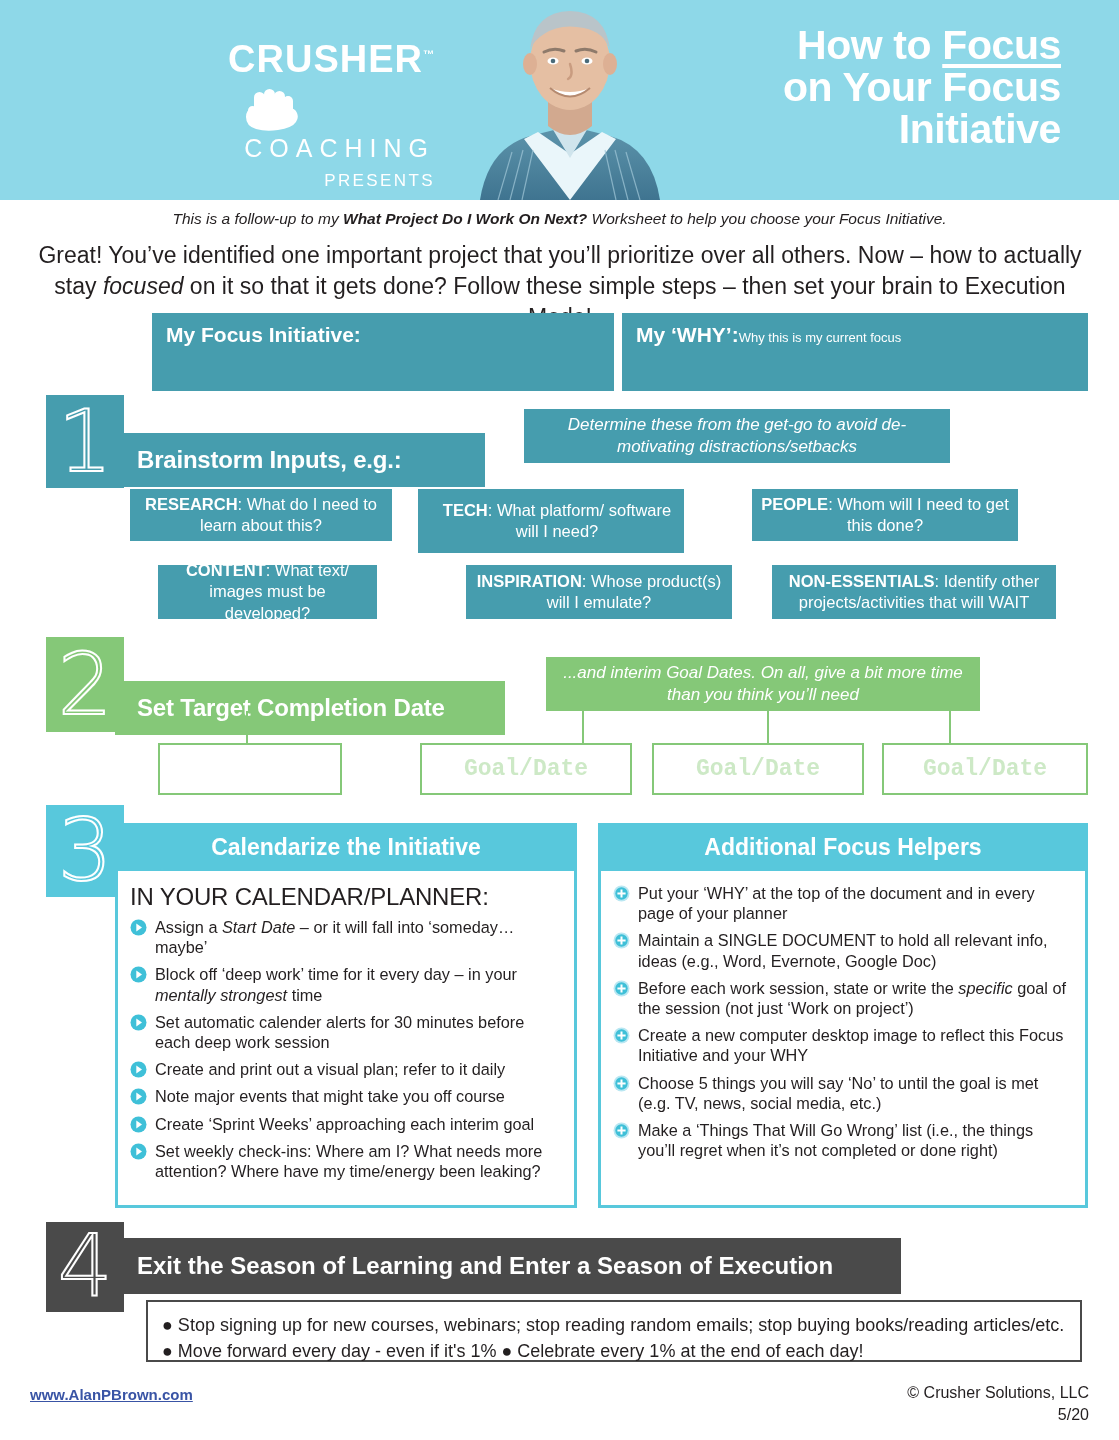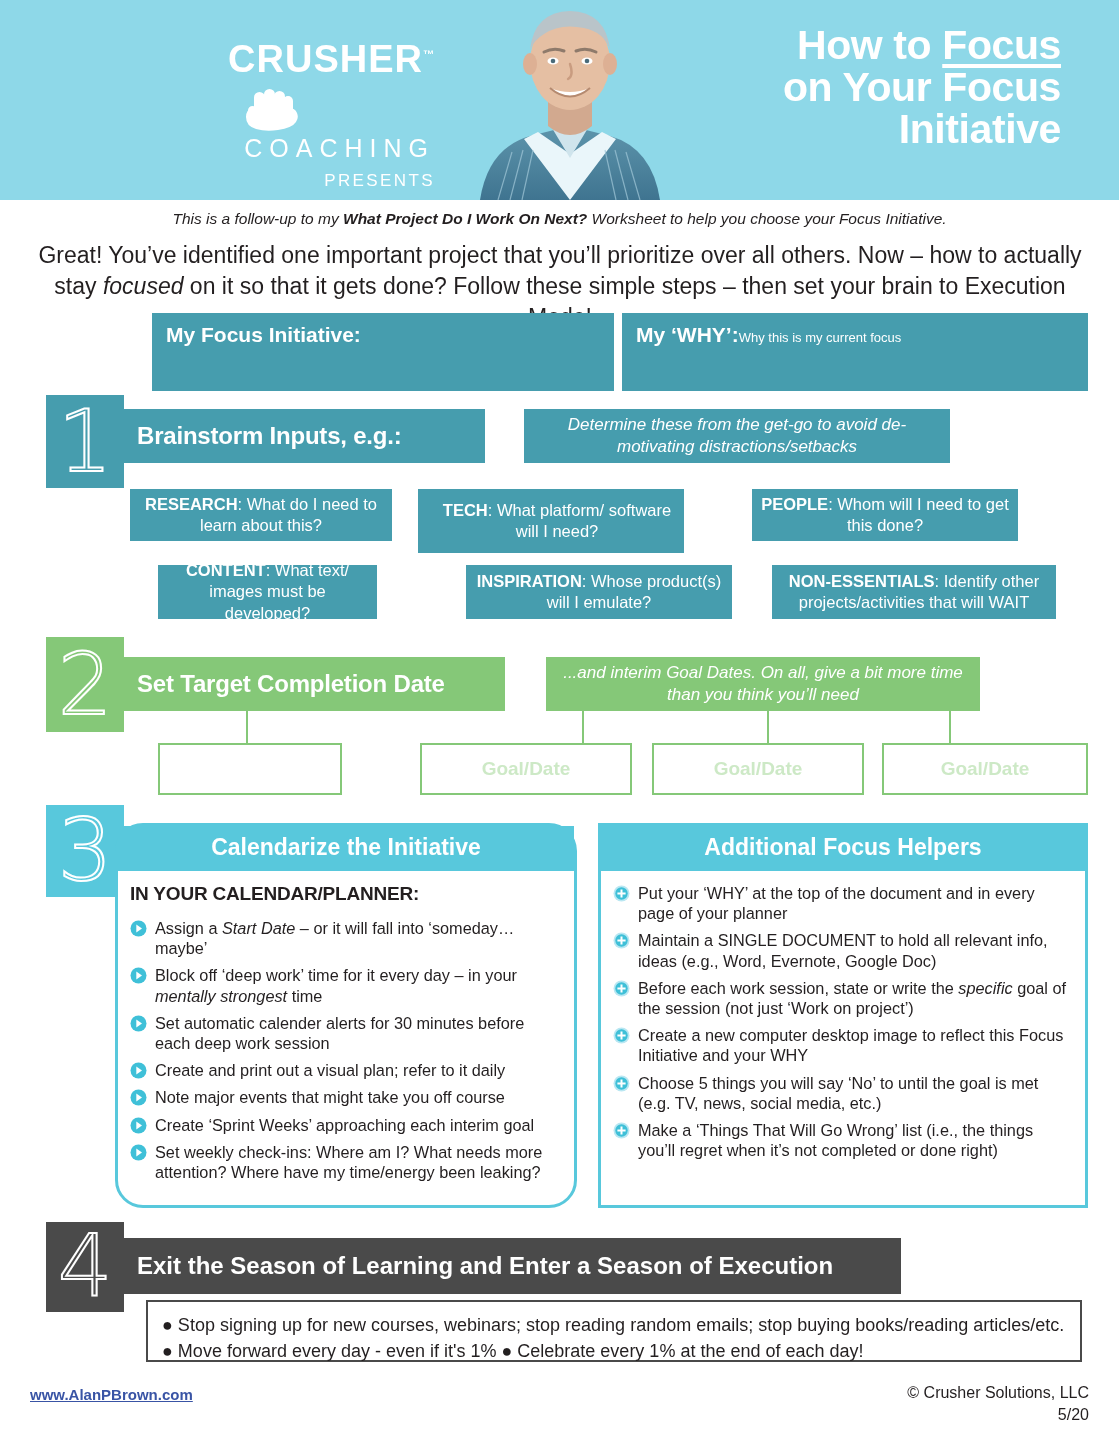--- a/index.html
+++ b/index.html
@@ -73,52 +73,52 @@
   }
   .numglyph {
     font-size: 86px; line-height: 0.9; font-weight: 300;
     font-family: "DejaVu Sans", sans-serif;
     -webkit-text-stroke: 2px #ffffff; color: transparent;
   }
 
   .steptitle {
     position:absolute; color:#fff; font-weight: 800;
     display:flex; align-items:center; padding-left: 22px;
-    font-size: 24px; letter-spacing: -0.2px;
+    font-size: 24px; letter-spacing: -0.2px; margin-top: 24px;
   }
   .note {
     position:absolute; color:#fff; font-style: italic; font-weight:500;
     display:flex; align-items:center; justify-content:center; text-align:center;
     font-size: 17px; line-height: 1.3; padding: 6px 10px;
   }
 
   .inputbox {
     position:absolute; background:#469dae; color:#fff;
     display:flex; align-items:center; justify-content:center; text-align:center;
     font-size: 16.5px; line-height: 1.28; padding: 6px 8px;
   }
   .inputbox b { font-weight: 800; }
 
   
   .goalbox {
     position:absolute; border: 2px solid #85c878; background:#fff;
     display:flex; align-items:center; justify-content:center;
-    color:#cde9c6; font-weight: 800; font-size: 19px;
+    color:#cde9c6; font-weight: 800; font-size: 23px; font-family: Liberation Mono, monospace;
   }
   .connector { position:absolute; background:#85c878; width:2px; }
 
   
   .panel { position:absolute; border: 3px solid #58c8dc; background:#fff; }
   .panel-head {
     background:#58c8dc; color:#fff; font-weight: 800; font-size: 23px;
     text-align:center; padding: 8px 0 10px;
   }
   .panel-body { padding: 12px 12px 10px 12px; }
   .panel-sub {
-    font-weight: 700; font-size: 19px; color:#231f20; margin-bottom: 13px;
+    font-weight: 400; font-size: 24px; color:#231f20; margin-bottom: 6px;
     letter-spacing: -0.2px;
   }
   ul.bl { list-style:none; }
   ul.bl li {
     position:relative; padding-left: 25px; margin-bottom: 7px;
     font-size: 16.3px; line-height: 1.24; color:#231f20;
   }
   ul.bl li i { font-style: italic; }
   .bico { position:absolute; left:0; top:2px; width:17px; height:17px; }
 
@@ -292,21 +292,21 @@
     <span>Goal/Date</span>
   </div>
   <div class="goalbox" style="left:882px; top:743px; width:206px; height:52px;">
     <span>Goal/Date</span>
   </div>
 
   <div class="numbox ltblue" style="left:46px; top:805px; height:92px;">
     <span class="numglyph">3</span>
   </div>
 
-  <div class="panel" style="left:115px; top:823px; width:462px; height:385px;border-radius:28px;">
+  <div class="panel" style="left:115px; top:823px; width:462px; height:385px;">
     <div class="panel-head">Calendarize the Initiative</div>
     <div class="panel-body">
       <div class="panel-sub">IN YOUR CALENDAR/PLANNER:</div>
       <ul class="bl">
         <li>
           <span class="bico"><svg width="17" height="17" viewBox="0 0 17 17">
                 <circle cx="8.5" cy="8.5" r="8" fill="#3fc0d8"></circle>
                 <path d="M6.3 4.6 L12 8.5 L6.3 12.4 Z" fill="#ffffff"></path>
               </svg></span><span>Assign a </span><i>Start Date</i><span> – or it will fall into ‘someday… maybe’</span>
         </li>

